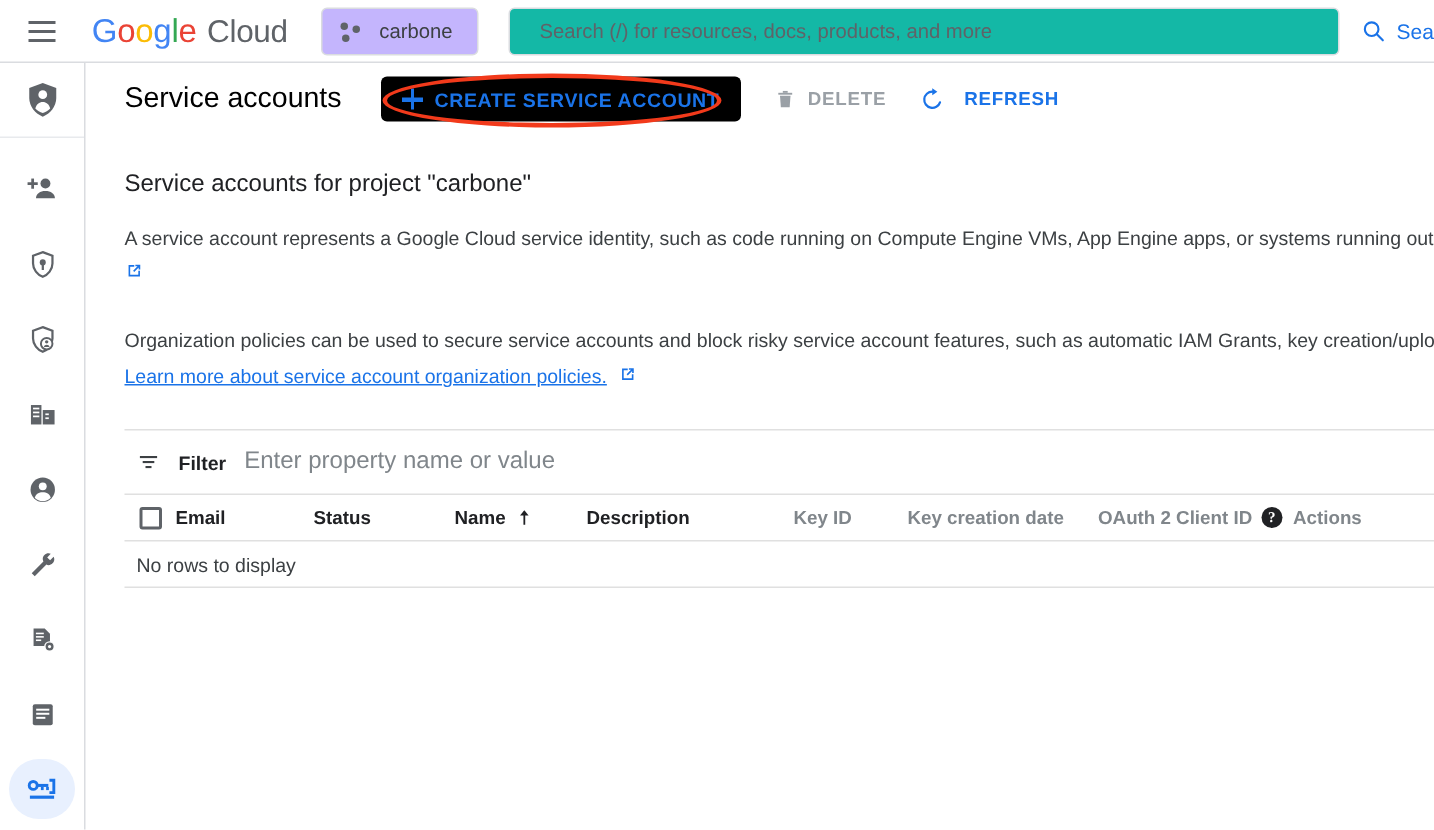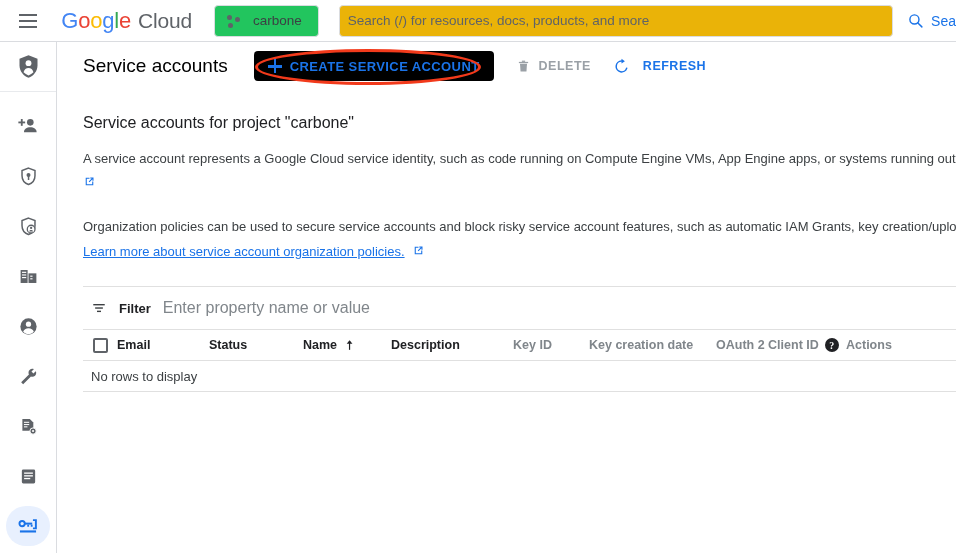--- a/index.html
+++ b/index.html
@@ -37,33 +37,33 @@
   .gc-logo .g3 { color: #fbbc05; }
   .gc-logo .g4 { color: #4285f4; }
   .gc-logo .g5 { color: #34a853; }
   .gc-logo .g6 { color: #ea4335; }
   .gc-logo .cloud { color: #5f6368; margin-left: 7px; font-size: 21px; }
 
   .project-chip {
     margin-left: 22px; height: 32px;
     border: 1px solid #dadce0; border-radius: 4px;
     display: flex; align-items: center; gap: 10px;
-    padding: 0 16px 0 12px; background: #22c55e; cursor: pointer;
+    padding: 0 16px 0 12px; background: #c4b5fd; cursor: pointer;
     font-size: 13.5px; color: #3c4043; text-align: center;
   }
   .proj-dots { position: relative; width: 16px; height: 14px; }
   .proj-dots i { position: absolute; background: #5f6368; border-radius: 50%; display: block; }
   .proj-dots i:nth-child(1) { width: 5px; height: 5px; left: 0; top: 1px; }
   .proj-dots i:nth-child(2) { width: 5px; height: 5px; left: 8px; top: 3px; }
   .proj-dots i:nth-child(3) { width: 5px; height: 5px; left: 1px; top: 9px; }
 
   .searchbox {
     margin-left: 20px; height: 32px; width: 565px;
     border: 1px solid #dadce0; border-radius: 4px;
-    display: flex; align-items: center; padding: 0 8px; background: #eab308;
+    display: flex; align-items: center; padding: 0 20px; background: #14b8a6;
   }
   .searchbox input {
     border: none; outline: none; width: 100%;
     font-family: "Liberation Sans", sans-serif;
     font-size: 13.5px; color: #3c4043; background: transparent;
   }
   .searchbox input::placeholder { color: #5f6368; }
 
   .search-btn {
     margin-left: 14px; display: flex; align-items: center; gap: 7px;
@@ -401,21 +401,21 @@
       <div class="th dark" style="width:94px;">
         <span>Status</span>
       </div>
       <div class="th dark" style="width:88px;">
         <span>Name</span>
         <svg width="13" height="13" viewBox="0 0 24 24">
           <rect x="11" y="4" width="2.2" height="16" fill="#202124"></rect>
           <polygon points="12.1,2.2 6.8,8.6 17.4,8.6" fill="#202124"></polygon>
         </svg>
       </div>
-      <div class="th dark" style="width:122px;">
+      <div class="th dark" style="width:138px;">
         <span>Description</span>
       </div>
       <div class="th light" style="width:76px;">
         <span>Key ID</span>
       </div>
       <div class="th light" style="width:127px;">
         <span>Key creation date</span>
       </div>
       <div class="th light" style="width:130px;">
         <span>OAuth 2 Client ID</span>

